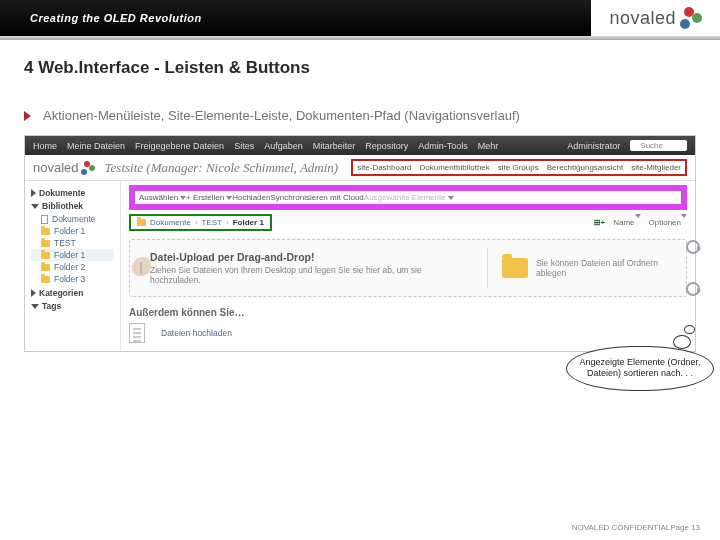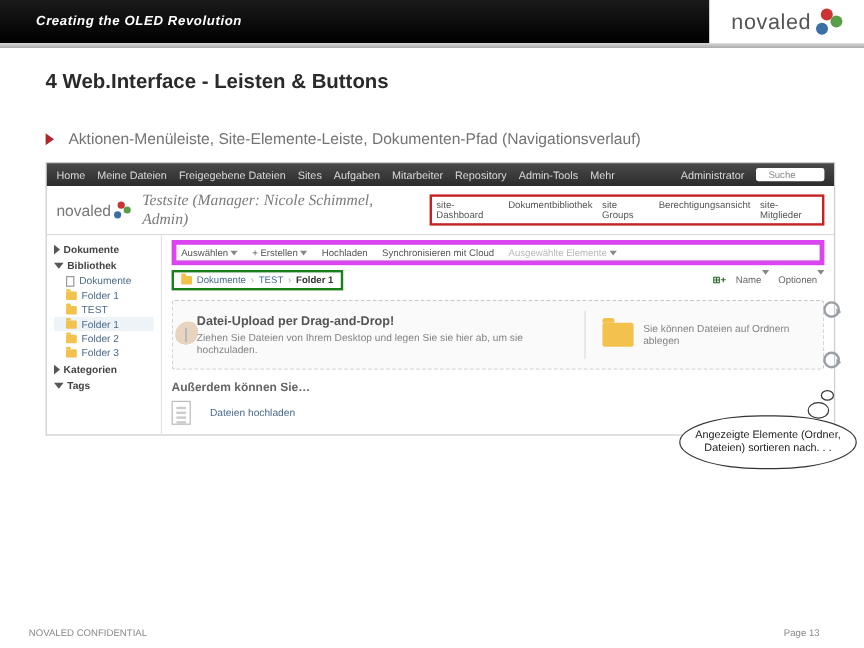--- a/index.html
+++ b/index.html
@@ -11,21 +11,21 @@
   .logo-wrap { display: flex; align-items: center; gap: 4px; background: #fff; height: 36px; padding: 0 18px; margin-right: -30px; }
   .logo-text { font-size: 18px; font-weight: 300; color: #555; letter-spacing: .5px; }
   .logo-dots { position: relative; width: 22px; height: 22px; }
   .ld { position: absolute; width: 10px; height: 10px; border-radius: 50%; }
   .ld.r { background: #c33; left: 4px; top: 0; }
   .ld.g { background: #5a9e4b; right: 0; top: 6px; }
   .ld.b { background: #3a6ea5; left: 0; bottom: 0; }
   .thin-bar { height: 4px; background: linear-gradient(to bottom,#d8d8d8,#aaa); }
 
   
-  .slide { padding: 18px 24px 0 24px; margin-left: 14px; }
+  .slide { padding: 18px 24px 0 24px; }
   .slide-title { font-size: 17px; font-weight: bold; color: #2a2a2a; margin-bottom: 30px; }
   .bullet-row { display: flex; align-items: center; gap: 12px; margin-bottom: 12px; }
   .chev { width: 0; height: 0; border-top: 5px solid transparent; border-bottom: 5px solid transparent; border-left: 7px solid #b1252c; }
   .bullet-row span { font-size: 13px; color: #737373; }
 
   
   .app { border: 1px solid #ccc; margin-top: 12px; background: #fff; font-size: 9px; position: relative; }
   .app-top-nav { height: 19px; background: linear-gradient(to bottom,#4a4a4a,#2c2c2c); display: flex; align-items: center; color: #e0e0e0; padding: 0 8px; gap: 10px; }
   .app-top-nav .na { opacity: .95; cursor: default; }
   .app-top-nav .spacer { flex: 1; }
@@ -48,21 +48,21 @@
   .sidebar .hd { font-weight: bold; margin: 3px 0 2px; display: flex; align-items: center; gap: 3px; }
   .tri { width: 0; height: 0; border-left: 4px solid transparent; border-right: 4px solid transparent; border-top: 5px solid #555; }
   .tri.right { border-top: 4px solid transparent; border-bottom: 4px solid transparent; border-left: 5px solid #555; border-right: none; }
   .sidebar .itm { display: flex; align-items: center; gap: 4px; padding: 1px 0 1px 10px; color: #4b6a8a; }
   .sidebar .itm.sel { background: #eef3f8; }
   .fico { width: 9px; height: 7px; background: #f2c24d; border-radius: 1px; position: relative; }
   .fico:before { content: ""; position: absolute; top: -2px; left: 0; width: 4px; height: 2px; background: #f2c24d; border-radius: 1px 1px 0 0; }
   .dico { width: 7px; height: 9px; background: #fff; border: 1px solid #999; }
 
   .main { flex: 1; padding: 4px 8px; position: relative; }
-  .action-bar { border: 4px solid #d946ef; padding: 2px 4px; display: flex; gap: 12px; font-size: 8px; color: #555; align-items: flex-start; }
+  .action-bar { border: 6px solid #d946ef; padding: 2px 4px; display: flex; gap: 0; font-size: 8px; color: #555; align-items: flex-start; }
   .action-bar .act { display: flex; align-items: center; gap: 2px; }
   .dd { width: 0; height: 0; border-left: 3px solid transparent; border-right: 3px solid transparent; border-top: 4px solid #888; }
   .action-bar .disabled { color: #b8b8b8; }
 
   .crumb-row { display: flex; align-items: center; gap: 8px; margin-top: 4px; }
   .crumb { border: 2px solid #1a7e1a; padding: 2px 6px; display: flex; gap: 4px; font-size: 8px; color: #4b6a8a; align-items: center; }
   .crumb .ar { color: #aaa; }
   .crumb .cur b { color: #333; font-weight: bold; }
   .view-opts { margin-left: auto; display: flex; gap: 8px; font-size: 8px; color: #666; align-items: center; }
   .plus-ic { font-weight: bold; color: #2c6b2c; }
@@ -90,21 +90,21 @@
   .also .row { display: flex; align-items: center; gap: 16px; font-size: 8.5px; color: #4b6a8a; margin-bottom: 4px; }
   .also .pg { margin-top: 6px; font-size: 8px; color: #999; text-align: center; }
 
   
   .cloud { position: absolute; right: 6px; top: 346px; width: 148px; text-align: center; font-size: 9px; color: #222; background: #fff; border: 1.5px solid #333; border-radius: 50% / 55%; padding: 10px 10px; line-height: 1.25; z-index: 5; }
   .cloud:before, .cloud:after { content: ""; position: absolute; background: #fff; border: 1.5px solid #333; border-radius: 50%; }
   .cloud:before { width: 16px; height: 12px; top: -12px; right: 22px; }
   .cloud:after { width: 9px; height: 7px; top: -22px; right: 18px; }
 
   
-  .footer { position: absolute; bottom: 8px; left: 24px; right: 37px; display: flex; justify-content: space-between; font-size: 8px; color: #888; }
+  .footer { position: absolute; bottom: 8px; left: 24px; right: 20px; display: flex; justify-content: flex-end; font-size: 8px; color: #888; }
 </style>
 </head>
 <body>
 
 <div class="top-banner">
   <span class="banner-tagline">Creating the OLED Revolution</span>
   <div class="logo-wrap">
     <span class="logo-text">novaled</span>
     <span class="logo-dots">
         <span class="ld r"></span>

